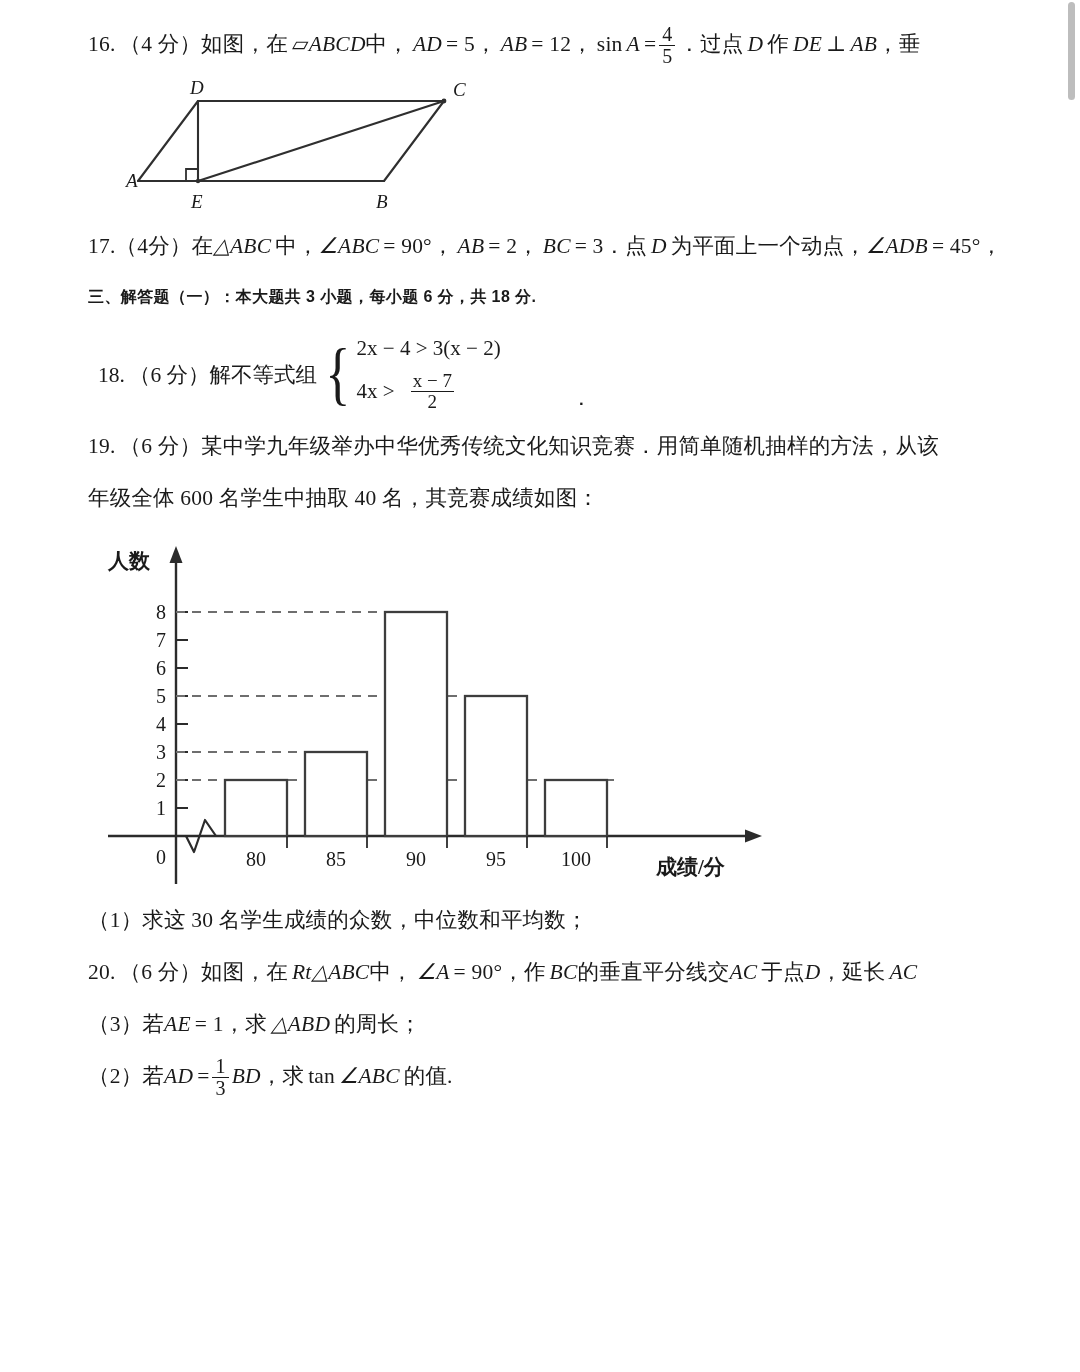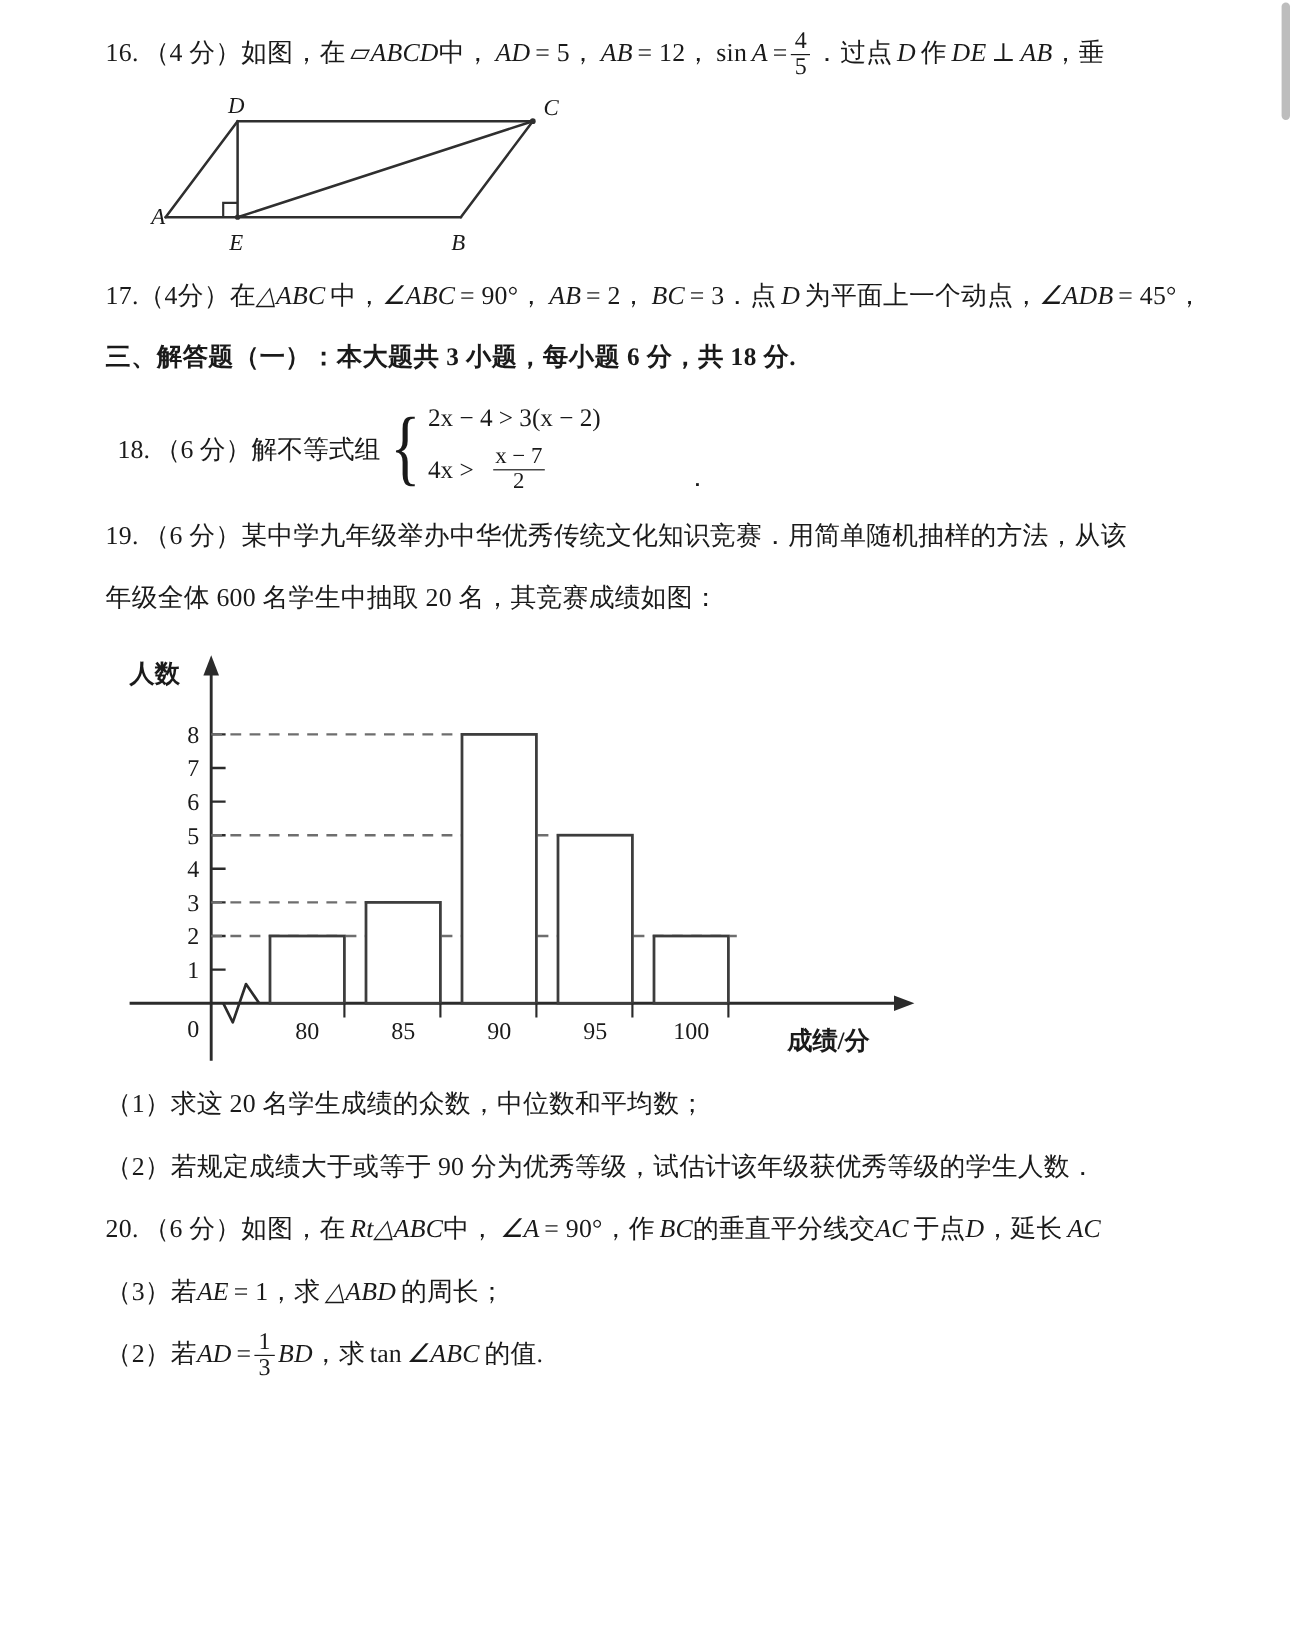--- a/index.html
+++ b/index.html
@@ -75,24 +75,24 @@
     text-align: center;
     font-size: 19px;
     line-height: 1.05;
     margin: 0 16px;
   }
   .frac-sm .num { display: block; padding: 0 2px; }
   .frac-sm .den { display: block; padding: 0 2px; border-top: 1.5px solid #1a1a1a; }
 
   
   .section-head {
-    font-size: 21px;
+    font-size: 16px;
     font-weight: bold;
     line-height: 50px;
-    font-family: Liberation Serif, serif;
+    font-family: Liberation Sans, sans-serif;
     letter-spacing: 0.4px;
   }
 
   
   .diagram16 {
     position: relative;
     width: 430px;
     height: 140px;
     margin: 6px 0 4px 20px;
   }
@@ -218,21 +218,21 @@
           </span>
         </span>
         <span class="q18dot">．</span>
       </div>
     </div>
 
     <div class="qblock">
       <div class="qline">
         <span>19</span><span>.</span><span class="sp-s"></span><span>（6 分）</span><span>某中学九年级举办中华优秀传统文化知识竞赛．用简单随机抽样的方法，从该</span>
       </div>
-      <div class="qline">年级全体 600 名学生中抽取 20 名，其竞赛成绩如图：</div>
+      <div class="qline">年级全体 600 名学生中抽取 40 名，其竞赛成绩如图：</div>
 
       <div class="chart-wrap">
         <svg class="chart-svg" width="700" height="352" viewBox="0 0 700 352">
 
           <g stroke="#2b2b2b" stroke-width="2.4" fill="none">
             <line x1="78" y1="348" x2="78" y2="22"></line>
             <line x1="10" y1="300" x2="652" y2="300"></line>
           </g>
           <polygon points="78,10 71.5,27 84.5,27" fill="#2b2b2b"></polygon>
           <polygon points="664,300 647,293.5 647,306.5" fill="#2b2b2b"></polygon>
@@ -291,22 +291,21 @@
             <text x="318" y="330">90</text>
             <text x="398" y="330">95</text>
             <text x="478" y="330">100</text>
           </g>
 
           <text x="10" y="32" font-family="Liberation Serif, serif" font-size="21" font-weight="bold" fill="#1a1a1a">人数</text>
           <text x="558" y="338" font-family="Liberation Serif, serif" font-size="21" font-weight="bold" fill="#1a1a1a">成绩/分</text>
         </svg>
       </div>
 
-      <div class="qline">（1）求这 20 名学生成绩的众数，中位数和平均数；</div>
-      <div class="qline">（2）若规定成绩大于或等于 90 分为优秀等级，试估计该年级获优秀等级的学生人数．</div>
+      <div class="qline">（1）求这 30 名学生成绩的众数，中位数和平均数；</div>
     </div>
 
     <div class="qblock">
       <div class="qline">
         <span>20</span><span>.</span><span class="sp-s"></span><span>（6 分）</span><span>如图，在</span><span class="sp-s"></span><span class="ital">Rt△ABC</span><span>中，</span><span class="sp-s"></span><span class="ital">∠A</span><span class="sp-s"></span><span>= 90°</span><span>，作</span><span class="sp-s"></span><span class="ital">BC</span><span>的垂直平分线交</span><span class="ital">AC</span><span class="sp-s"></span><span>于点</span><span class="ital">D</span><span>，延长</span><span class="sp-s"></span><span class="ital">AC</span>
       </div>
       <div class="qline">
         <span>（3）若</span><span class="ital">AE</span><span class="sp-s"></span><span>= 1</span><span>，求</span><span class="sp-s"></span><span class="ital">△ABD</span><span class="sp-s"></span><span>的周长；</span>
       </div>
       <div class="qline">

